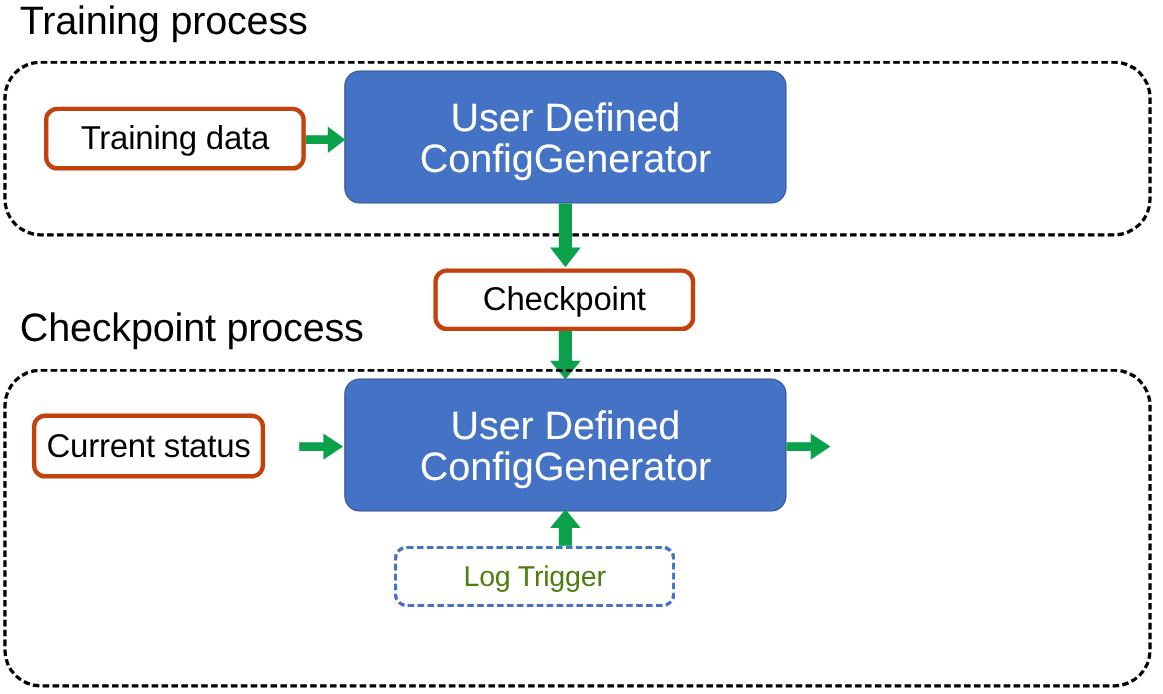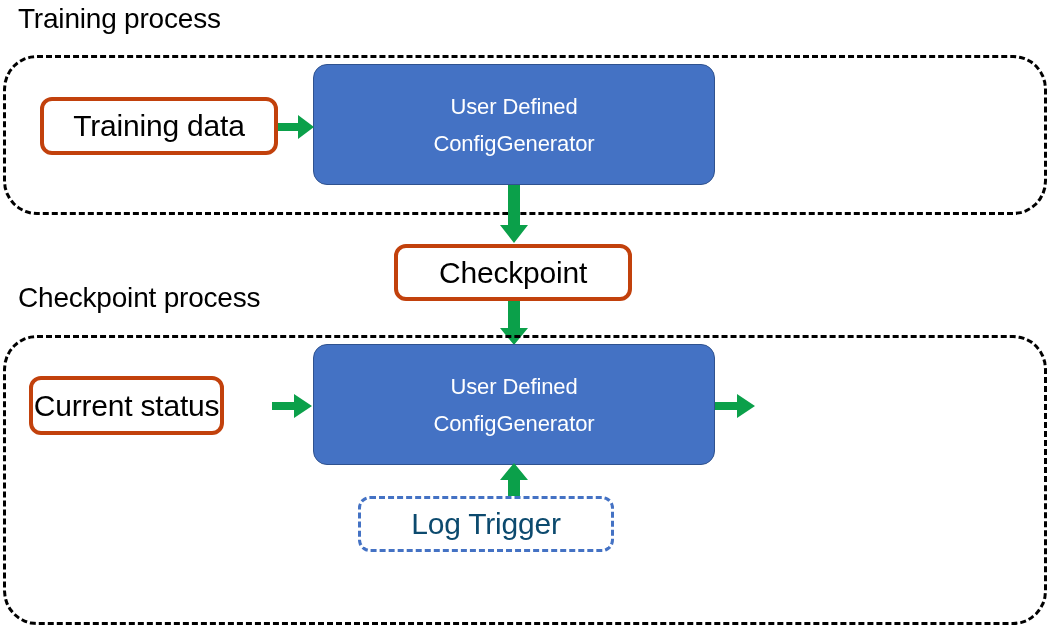--- a/index.html
+++ b/index.html
@@ -1,21 +1,21 @@
 <!DOCTYPE html>
 <html><head>
 <meta charset="utf-8">
 <style>
   html,body{margin:0;padding:0;background:#ffffff;}
   body{width:1057px;height:631px;font-family:"Liberation Sans","DejaVu Sans",sans-serif;}
   #canvas{position:relative;width:1057px;height:631px;overflow:hidden;background:#fff;}
 
   .sec-title{
     position:absolute;
-    font-size:28px;
+    font-size:36px;
     line-height:30px;
     color:#000000;
     white-space:nowrap;
     letter-spacing:-0.2px;
   }
 
   .group-box{
     position:absolute;
     border:3px dashed #000000;
     border-radius:34px;
@@ -40,32 +40,32 @@
     font-size:30px;
     line-height:32px;
     letter-spacing:-0.2px;
   }
 
   .node-blue{
     background:#4472C4;
     border:1.5px solid #2F528F;
     border-radius:14px;
     color:#ffffff;
-    font-size:22px;
+    font-size:36px;
     line-height:37px;
     letter-spacing:-0.1px;
   }
   .node-blue .lbl{white-space:pre-line;}
 
   .node-trigger{
     background:#ffffff;
     border:3px dashed #4472C4;
     border-radius:12px;
-    color:#0c4a6e;
-    font-size:30px;
+    color:#4d7c0f;
+    font-size:26px;
     line-height:32px;
     letter-spacing:-0.2px;
   }
 
   .arrow{position:absolute;}
   .arrow svg{display:block;overflow:visible;}
 </style>
 </head>
 <body>
 
@@ -103,21 +103,21 @@
   <div class="arrow" style="left:497px;top:301px;">
     <svg width="34" height="47" viewBox="0 0 34 47">
       <path d="M11,0 L23,0 L23,27 L31,27 L17,44 L3,27 L11,27 Z" fill="#0BA04A"></path>
     </svg>
   </div>
 
   <div class="sec-title" style="left:18px;top:283px;">Checkpoint process</div>
 
   <div class="group-box" style="left:3px;top:335px;width:1044px;height:290px;"></div>
 
-  <div class="node node-white" style="left:29px;top:376px;width:195px;height:59px;">
+  <div class="node node-white" style="left:29px;top:376px;width:212px;height:59px;">
     <span class="lbl">Current status</span>
   </div>
 
   <div class="node node-blue" style="left:313px;top:344px;width:402px;height:121px;">
     <span class="lbl">User Defined
 ConfigGenerator</span>
   </div>
 
   <div class="arrow" style="left:272px;top:391px;">
     <svg width="45" height="30" viewBox="0 0 45 30">

